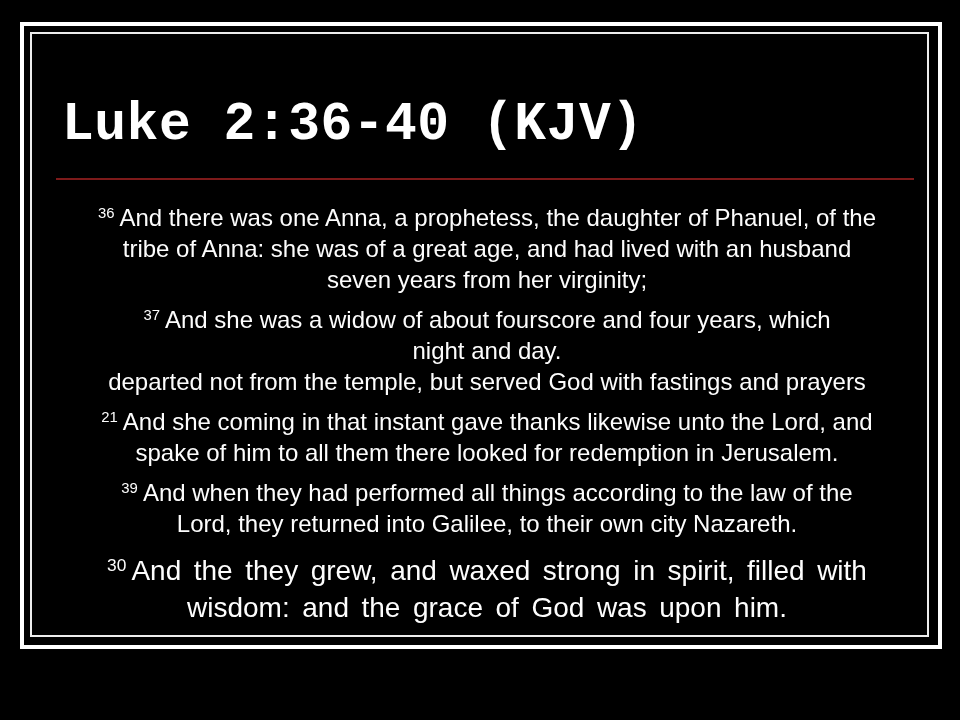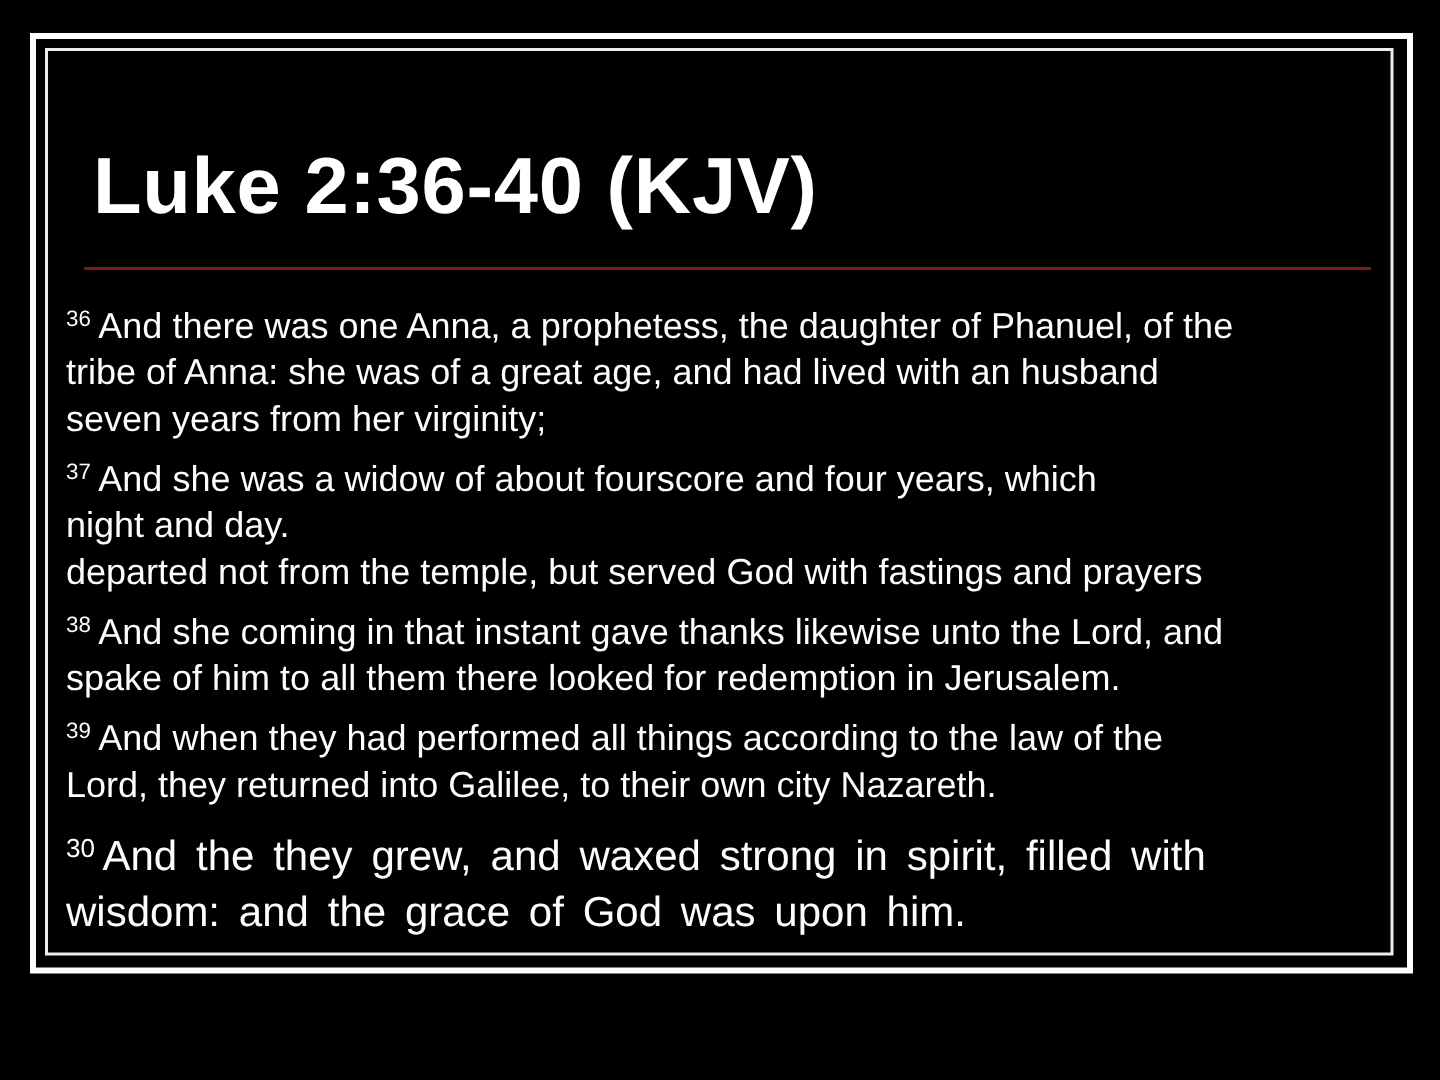--- a/index.html
+++ b/index.html
@@ -31,21 +31,21 @@
     width: 899px;
     height: 605px;
     box-sizing: border-box;
     border: 2px solid #ededed;
   }
   .slide-title {
     position: absolute;
     left: 62px;
     top: 92px;
     margin: 0;
-    font-family: Liberation Sans, sans-serif;
+    font-family: Liberation Mono, monospace;
     font-weight: bold;
     font-size: 53px;
     line-height: 1.25;
     color: #ffffff;
     white-space: nowrap;
     letter-spacing: 0.5px;
   }
   .title-rule {
     position: absolute;
     left: 56px;
@@ -62,20 +62,21 @@
     color: #fdfdfd;
   }
   .verse {
     margin: 0 0 9px 0;
     font-size: 24px;
     line-height: 31px;
   }
   .verse .vline {
     display: block;
     white-space: nowrap;
+    text-align: center;
   }
   .vnum {
     font-size: 0.62em;
     vertical-align: 0.52em;
     padding-right: 5px;
     line-height: 0;
   }
   .verse-emphasis {
     font-size: 28px;
     line-height: 37px;
@@ -103,21 +104,21 @@
       <span class="vline">seven years from her virginity;</span>
     </p>
 
     <p class="verse">
       <span class="vline"><sup class="vnum">37</sup><span>And she was a widow of about fourscore and four years, which</span></span>
       <span class="vline">night and day.</span>
       <span class="vline">departed not from the temple, but served God with fastings and prayers</span>
     </p>
 
     <p class="verse">
-      <span class="vline"><sup class="vnum">38</sup><span>And she coming in that instant gave thanks likewise unto the Lord, and</span></span>
+      <span class="vline"><sup class="vnum">21</sup><span>And she coming in that instant gave thanks likewise unto the Lord, and</span></span>
       <span class="vline">spake of him to all them there looked for redemption in Jerusalem.</span>
     </p>
 
     <p class="verse">
       <span class="vline"><sup class="vnum">39</sup><span>And when they had performed all things according to the law of the</span></span>
       <span class="vline">Lord, they returned into Galilee, to their own city Nazareth.</span>
     </p>
 
     <p class="verse verse-emphasis">
       <span class="vline"><sup class="vnum">30</sup><span>And the they grew, and waxed strong in spirit, filled with</span></span>

